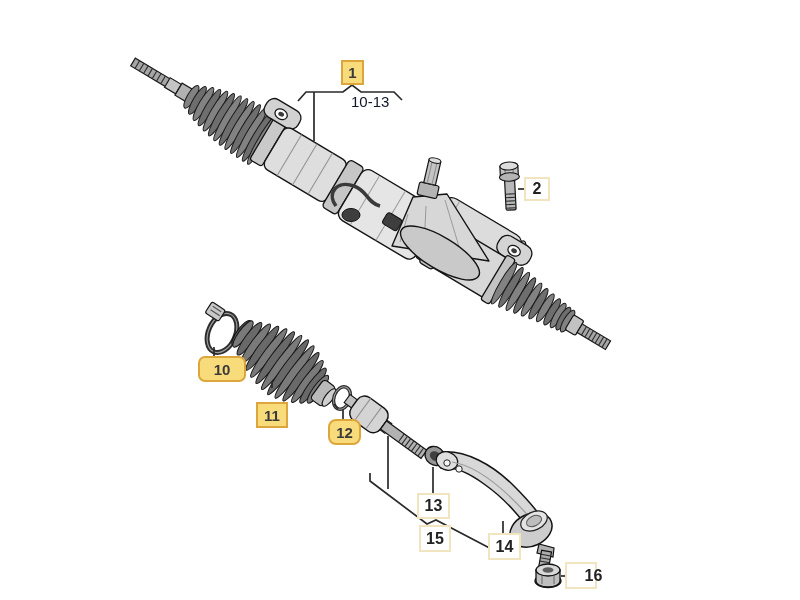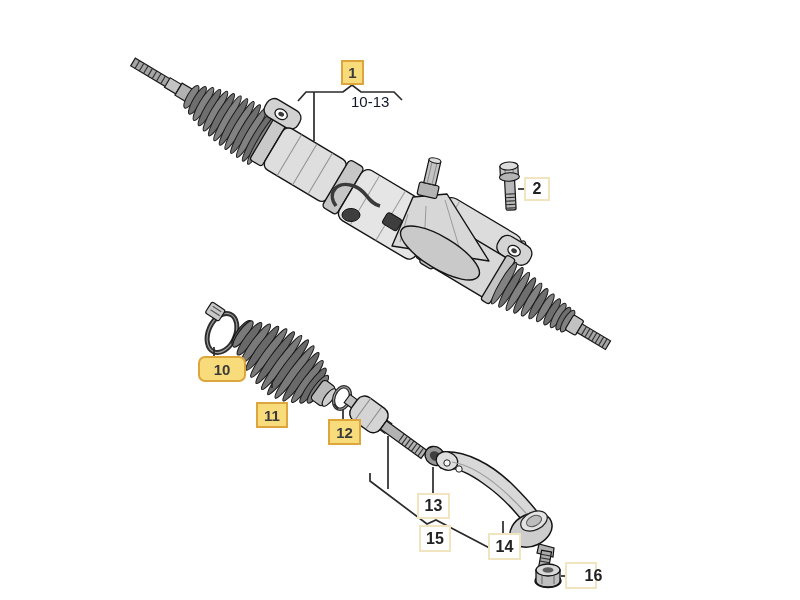--- a/index.html
+++ b/index.html
@@ -249,18 +249,18 @@
 
     <line x1="561" y1="576" x2="565" y2="576"></line>
   </g>
 </svg>
 
   <div class="lab y" style="left:341px;top:60px;width:23px;height:25px;">1</div>
   <div class="note" style="left:351px;top:93px;">10-13</div>
   <div class="lab w" style="left:524px;top:177px;width:26px;height:24px;">2</div>
   <div class="lab y" style="left:198px;top:356px;width:48px;height:26px;border-radius:7px;">10</div>
   <div class="lab y" style="left:256px;top:388px;width:32px;height:26px;margin-top:14px;">11</div>
-  <div class="lab y" style="left:328px;top:419px;width:33px;height:26px;">12</div>
+  <div class="lab y" style="left:328px;top:419px;width:33px;height:26px;border-radius:8px;">12</div>
   <div class="lab w" style="left:417px;top:493px;width:33px;height:26px;">13</div>
   <div class="lab w" style="left:419px;top:525px;width:32px;height:27px;">15</div>
   <div class="lab w" style="left:488px;top:533px;width:33px;height:27px;">14</div>
   <div class="lab w" style="left:565px;top:562px;width:32px;height:27px;padding-left:25px;">16</div>
 </div>
 
 </body></html>

